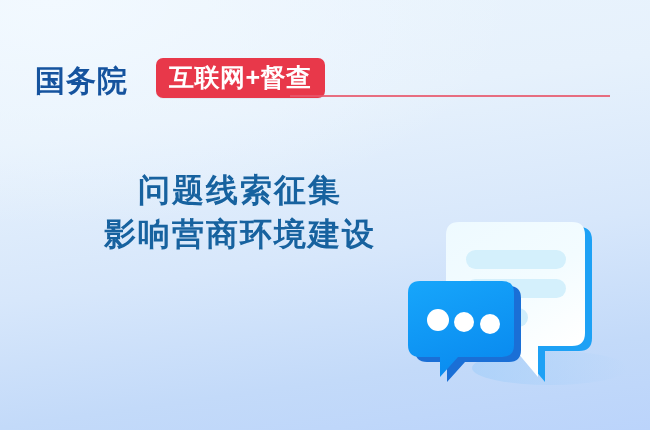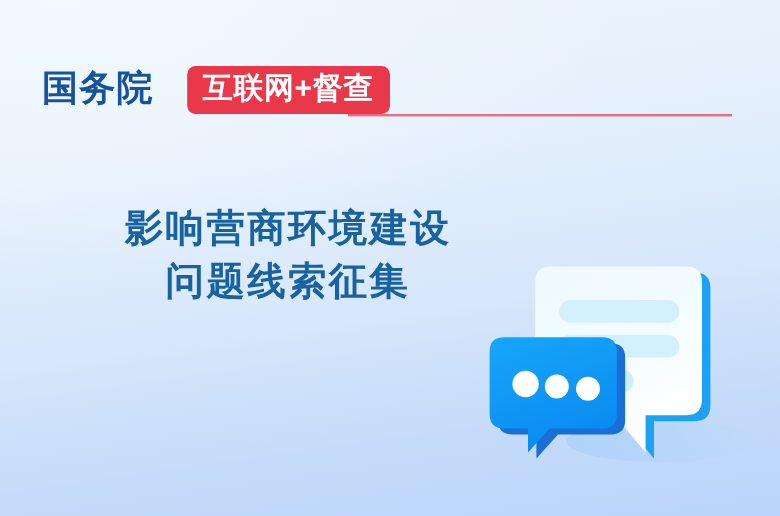--- a/index.html
+++ b/index.html
@@ -22,21 +22,21 @@
       linear-gradient(172deg, #eaf4fd 0%, #e6f1fc 28%, #d7e7fb 58%, #c3daf9 82%, #bbd4fb 100%);
     overflow: hidden;
   }
 
   
   .header-lockup {
     position: absolute;
     left: 35px;
     top: 52px;
     display: flex;
-    align-items: center;
+    align-items: flex-end;
     height: 46px;
   }
   .gov-name {
     font-size: 30px;
     font-weight: bold;
     letter-spacing: 1px;
     color: #15539e;
     line-height: 1;
     white-space: nowrap;
     padding-bottom: 2px;
@@ -102,22 +102,22 @@
 
   <div class="header-lockup">
     <div class="gov-name">国务院</div>
     <div class="badge">
       <span class="badge-text">互联网+督查</span>
     </div>
   </div>
   <div class="header-rule"></div>
 
   <div class="title-block">
+    <div class="title-line">问题线索征集</div>
     <div class="title-line">影响营商环境建设</div>
-    <div class="title-line">问题线索征集</div>
   </div>
 
   <div class="illustration">
     <svg class="illu-svg" viewBox="0 0 230 205" xmlns="http://www.w3.org/2000/svg">
       <defs>
         <linearGradient id="bigFill" x1="0" y1="0" x2="0.55" y2="1">
           <stop offset="0%" stop-color="#eefaff"></stop>
           <stop offset="55%" stop-color="#f3fcff"></stop>
           <stop offset="100%" stop-color="#ffffff"></stop>
         </linearGradient>

